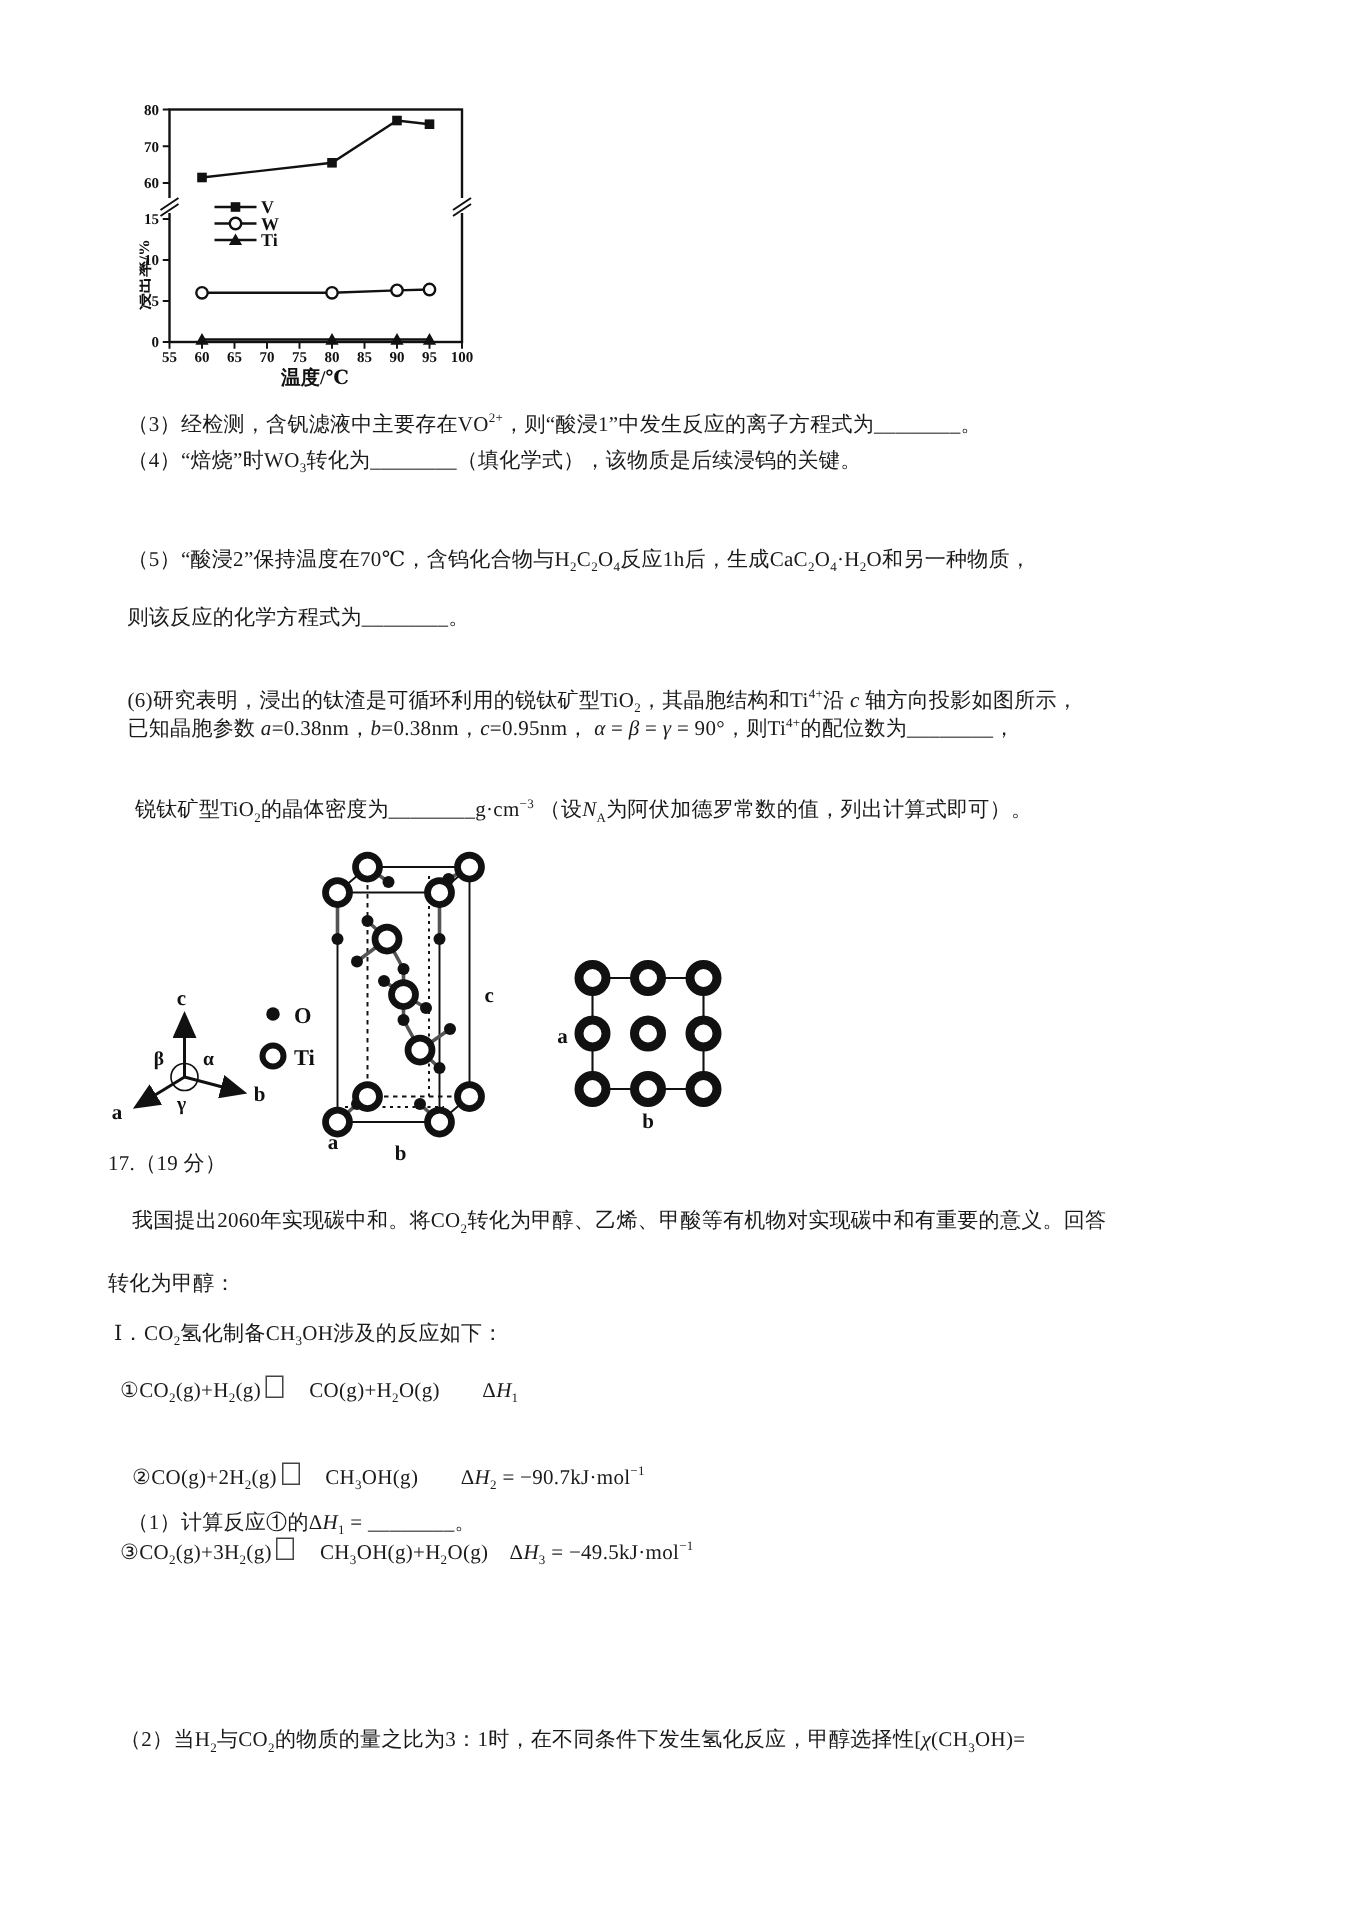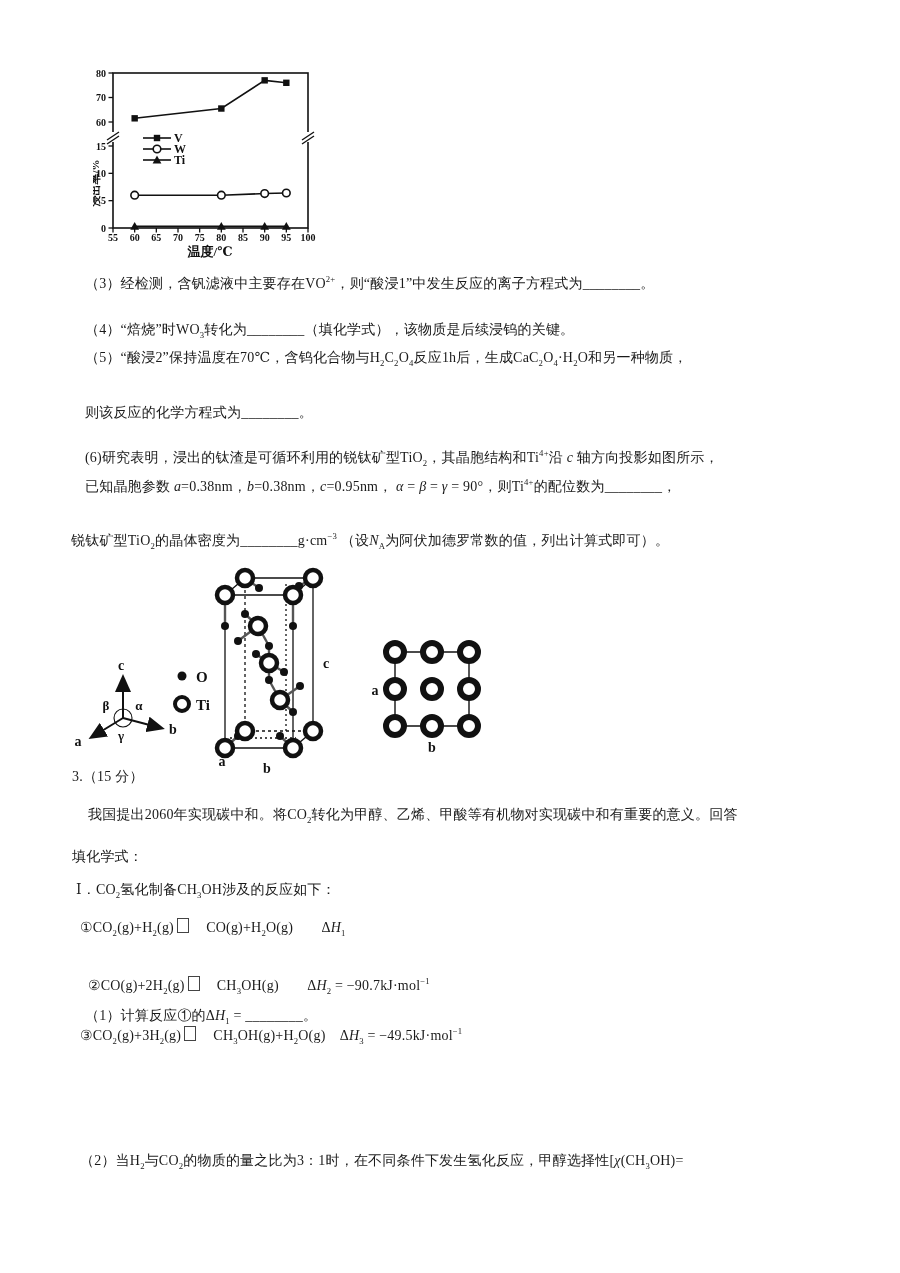--- a/index.html
+++ b/index.html
@@ -87,26 +87,26 @@
     <circle cx="64" cy="91" r="3.8" fill="#fff" stroke="#111" stroke-width="1.6"></circle>
     <text x="81" y="95" font-size="12" font-weight="bold">W</text>
     <line x1="50" y1="102" x2="78" y2="102" stroke="#111" stroke-width="1.6"></line>
     <path d="M 64 97.6 L 68.4 105.4 L 59.6 105.4 Z" fill="#111"></path>
     <text x="81" y="106" font-size="12" font-weight="bold">Ti</text>
     <text x="117" y="198" font-size="13" font-weight="bold" text-anchor="middle">温度/℃</text>
     <text x="6" y="125" font-size="11" font-weight="bold" text-anchor="middle" transform="rotate(-90 6 125)">浸出率/%</text>
   </svg>
 
 <div class="line" style="left:85px;top:272px">（3）经检测，含钒滤液中主要存在VO<sup>2+</sup>，则“酸浸1”中发生反应的离子方程式为________。</div>
-<div class="line" style="left:85px;top:318px">（4）“焙烧”时WO<sub>3</sub>转化为________（填化学式），该物质是后续浸钨的关键。</div>
-<div class="line" style="left:85px;top:346px">（5）“酸浸2”保持温度在70℃，含钨化合物与H<sub>2</sub>C<sub>2</sub>O<sub>4</sub>反应1h后，生成CaC<sub>2</sub>O<sub>4</sub>·H<sub>2</sub>O和另一种物质，</div>
+<div class="line" style="left:85px;top:296px">（4）“焙烧”时WO<sub>3</sub>转化为________（填化学式），该物质是后续浸钨的关键。</div>
+<div class="line" style="left:85px;top:362px">（5）“酸浸2”保持温度在70℃，含钨化合物与H<sub>2</sub>C<sub>2</sub>O<sub>4</sub>反应1h后，生成CaC<sub>2</sub>O<sub>4</sub>·H<sub>2</sub>O和另一种物质，</div>
 <div class="line" style="left:85px;top:401px">则该反应的化学方程式为________。</div>
-<div class="line" style="left:85px;top:446px">(6)研究表明，浸出的钛渣是可循环利用的锐钛矿型TiO<sub>2</sub>，其晶胞结构和Ti<sup>4+</sup>沿 <i>c</i> 轴方向投影如图所示，</div>
+<div class="line" style="left:85px;top:456px">(6)研究表明，浸出的钛渣是可循环利用的锐钛矿型TiO<sub>2</sub>，其晶胞结构和Ti<sup>4+</sup>沿 <i>c</i> 轴方向投影如图所示，</div>
 <div class="line" style="left:85px;top:475px">已知晶胞参数 <i>a</i>=0.38nm，<i>b</i>=0.38nm，<i>c</i>=0.95nm， <i>α</i> = <i>β</i> = <i>γ</i> = 90°，则Ti<sup>4+</sup>的配位数为________，</div>
-<div class="line" style="left:71px;top:529px">锐钛矿型TiO<sub>2</sub>的晶体密度为________g·cm<sup>−3</sup> （设<i>N</i><sub>A</sub>为阿伏加德罗常数的值，列出计算式即可）。</div>
+<div class="line" style="left:90px;top:529px">锐钛矿型TiO<sub>2</sub>的晶体密度为________g·cm<sup>−3</sup> （设<i>N</i><sub>A</sub>为阿伏加德罗常数的值，列出计算式即可）。</div>
 
 <svg class="fig" style="left:60px;top:648px" width="130" height="115" viewBox="0 0 130 115">
   <defs>
     <marker id="ah" markerWidth="9" markerHeight="8" refX="7" refY="4" orient="auto">
       <path d="M0,0 L9,4 L0,8 Z" fill="#111"></path>
     </marker>
   </defs>
   <circle cx="63" cy="70" r="9" fill="none" stroke="#111" stroke-width="1.1"></circle>
   <line x1="63" y1="70" x2="63" y2="30" stroke="#111" stroke-width="2" marker-end="url(#ah)"></line>
   <line x1="63" y1="70" x2="32" y2="89" stroke="#111" stroke-width="2" marker-end="url(#ah)"></line>
@@ -206,21 +206,21 @@
       <circle cx="66" cy="63" r="9"></circle>
       <circle cx="103" cy="63" r="9"></circle>
     <circle cx="29" cy="100" r="9"></circle>
       <circle cx="66" cy="100" r="9"></circle>
       <circle cx="103" cy="100" r="9"></circle>
   </g>
   <text x="9" y="69" font-size="14" font-weight="bold" text-anchor="middle">a</text>
   <text x="66" y="126" font-size="14" font-weight="bold" text-anchor="middle">b</text>
 </svg>
 
-<div class="line" style="left:72px;top:765px">3.（15 分）</div>
+<div class="line" style="left:72px;top:765px">17.（19 分）</div>
 <div class="line" style="left:88px;top:803px">我国提出2060年实现碳中和。将CO<sub>2</sub>转化为甲醇、乙烯、甲酸等有机物对实现碳中和有重要的意义。回答</div>
-<div class="line" style="left:72px;top:845px">填化学式：</div>
+<div class="line" style="left:72px;top:845px">转化为甲醇：</div>
 <div class="line" style="left:76px;top:878px">Ⅰ．CO<sub>2</sub>氢化制备CH<sub>3</sub>OH涉及的反应如下：</div>
 <div class="line" style="left:80px;top:916px">①CO<sub>2</sub>(g)+H<sub>2</sub>(g)<span class="tofu"></span>　CO(g)+H<sub>2</sub>O(g)　　Δ<i>H</i><sub>1</sub></div>
 <div class="line" style="left:88px;top:974px">②CO(g)+2H<sub>2</sub>(g)<span class="tofu"></span>　CH<sub>3</sub>OH(g)　　Δ<i>H</i><sub>2</sub> = −90.7kJ·mol<sup>−1</sup></div>
 <div class="line" style="left:80px;top:1024px">③CO<sub>2</sub>(g)+3H<sub>2</sub>(g)<span class="tofu"></span>　CH<sub>3</sub>OH(g)+H<sub>2</sub>O(g)　Δ<i>H</i><sub>3</sub> = −49.5kJ·mol<sup>−1</sup></div>
 <div class="line" style="left:85px;top:1004px">（1）计算反应①的Δ<i>H</i><sub>1</sub> = ________。</div>
 <div class="line" style="left:80px;top:1149px">（2）当H<sub>2</sub>与CO<sub>2</sub>的物质的量之比为3：1时，在不同条件下发生氢化反应，甲醇选择性[<i>χ</i>(CH<sub>3</sub>OH)=</div>
 
 </body></html>

